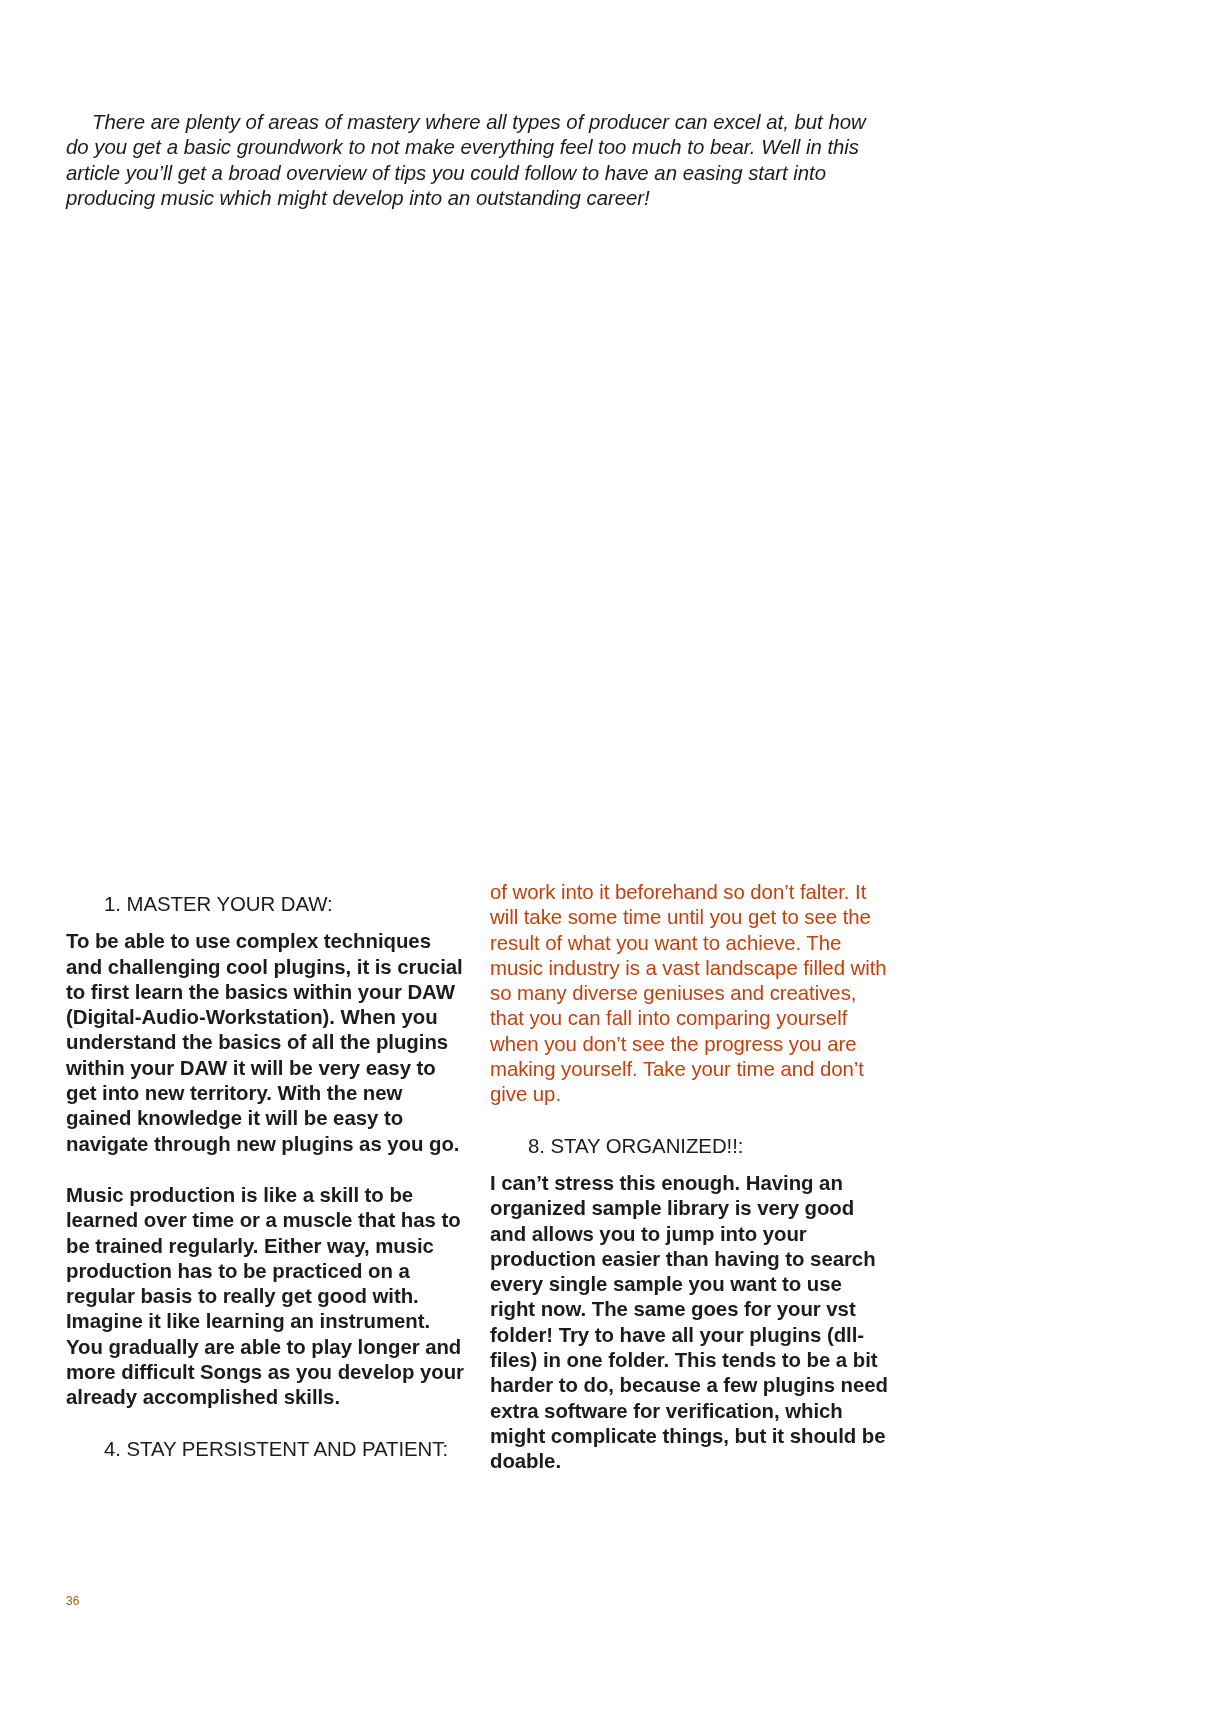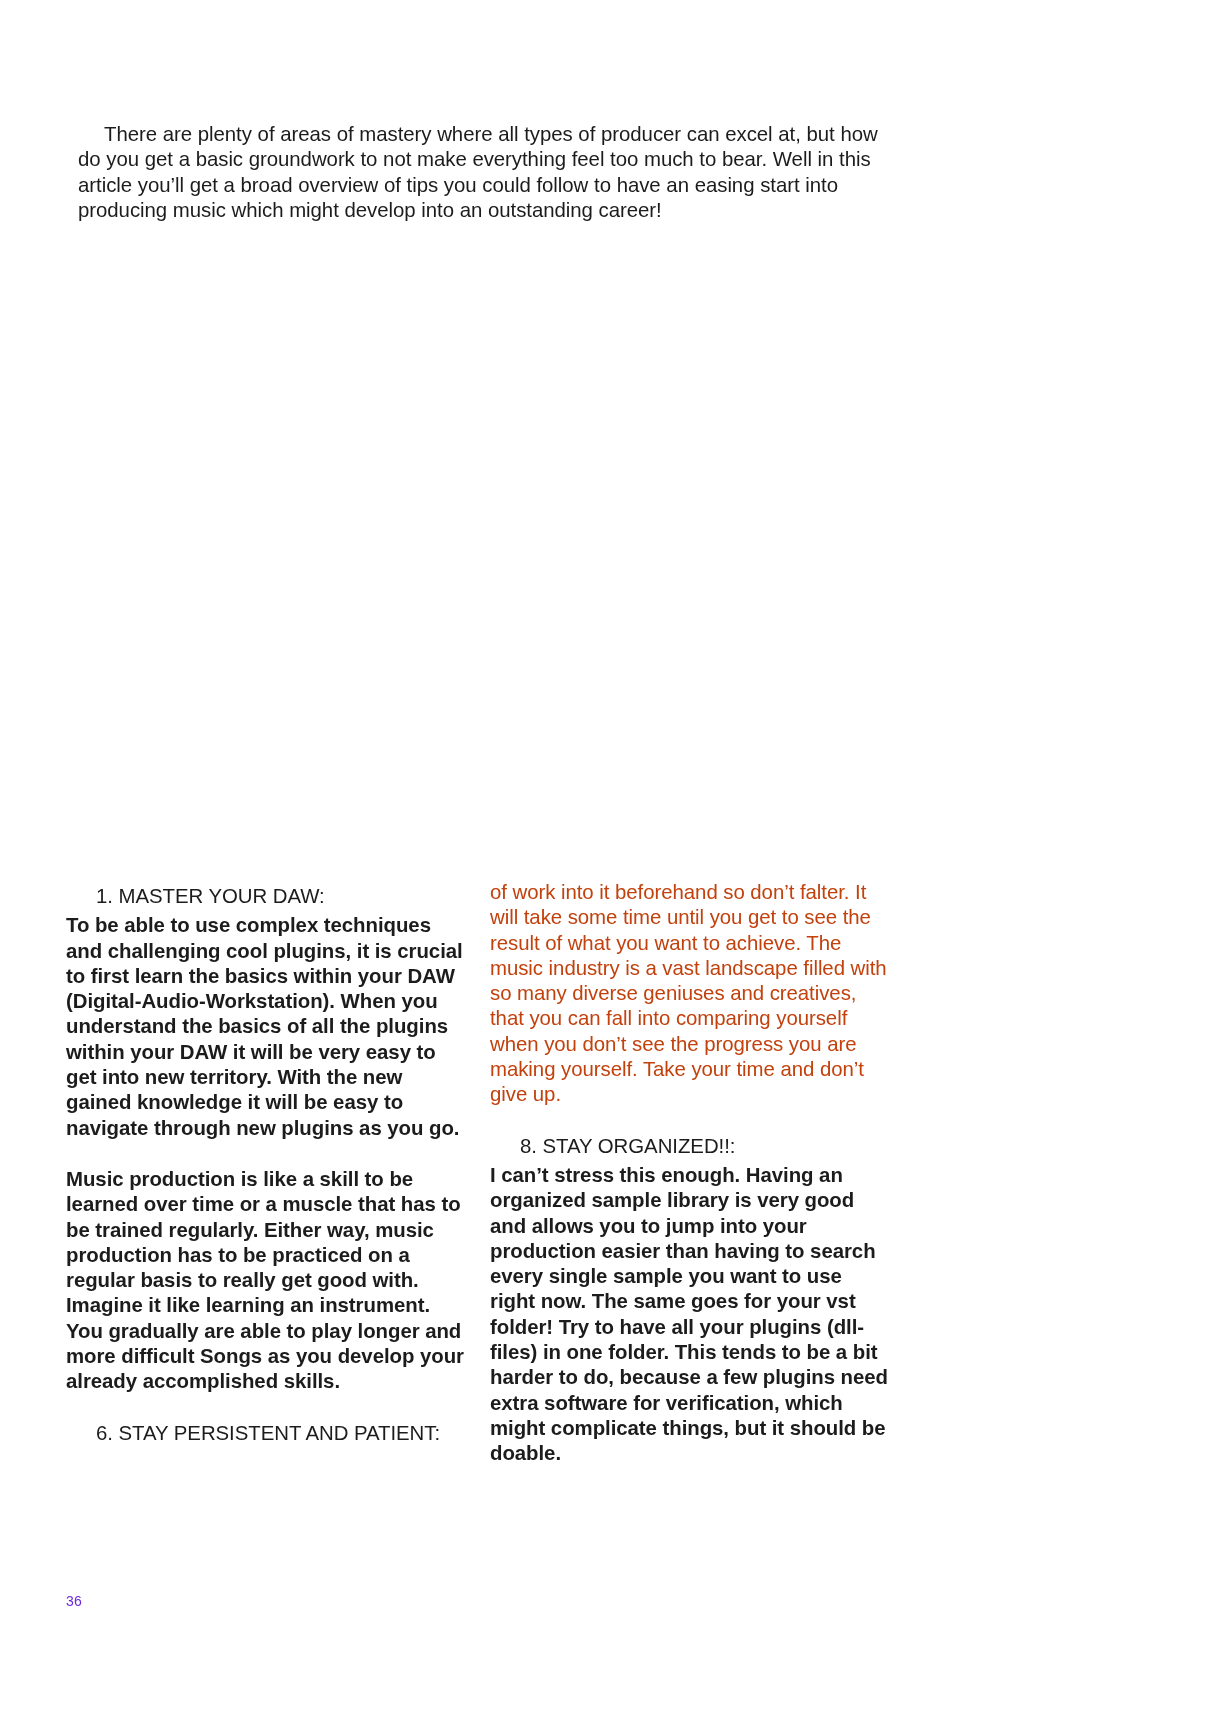--- a/index.html
+++ b/index.html
@@ -21,27 +21,28 @@
 
   
   .intro {
     position: absolute;
     left: 66px;
     top: 110px;
     width: 824px;
   }
 
   .intro p {
-    margin: 12px;
+    margin: 0;
     font-size: 20.4px;
     line-height: 25.3px;
     letter-spacing: -0.05px;
     text-indent: 26px;
     color: #1c1c1c;
     word-spacing: 0.1px;
+    font-style: italic;
   }
 
   
   .columns {
     position: absolute;
     left: 66px;
     top: 880px;
     width: 824px;
     display: flex;
     gap: 24px;
@@ -54,21 +55,21 @@
 
   .section {
     margin-bottom: 26px;
   }
 
   .section:last-child {
     margin-bottom: 0;
   }
 
   .section-heading {
-    margin: 4px;
+    margin: 12px;
     font-size: 20.4px;
     line-height: 25.3px;
     font-weight: normal;
     text-indent: 26px;
     letter-spacing: -0.05px;
     color: #1c1c1c;
   }
 
   .section-body {
     margin: 0;
@@ -86,23 +87,23 @@
     line-height: 25.3px;
     letter-spacing: -0.05px;
     color: #c2410c;
   }
 
   
   .folio {
     position: absolute;
     left: 66px;
     top: 1593px;
-    font-size: 14px;
+    font-size: 12px;
     line-height: 17px;
-    color: #6d28d9;
+    color: #a16207;
     letter-spacing: 0.1px;
   }
 </style>
 </head>
 <body>
 
 <div class="page">
 
   <div class="intro">
     <p>There are plenty of areas of mastery where all types of producer can excel at, but how do you get a basic groundwork to not make everything feel too much to bear. Well in this article you’ll get a broad overview of tips you could follow to have an easing start into producing music which might develop into an outstanding career!</p>
@@ -115,21 +116,21 @@
       <div class="section">
         <p class="section-heading">1. MASTER YOUR DAW:</p>
         <p class="section-body">To be able to use complex techniques and challenging cool plugins, it is crucial to first learn the basics within your DAW (Digital-Audio-Workstation). When you understand the basics of all the plugins within your DAW it will be very easy to get into new territory. With the new gained knowledge it will be easy to navigate through new plugins as you go.</p>
       </div>
 
       <div class="section">
         <p class="section-body">Music production is like a skill to be learned over time or a muscle that has to be trained regularly. Either way, music production has to be practiced on a regular basis to really get good with. Imagine it like learning an instrument. You gradually are able to play longer and more difficult Songs as you develop your already accomplished skills.</p>
       </div>
 
       <div class="section">
-        <p class="section-heading">6. STAY PERSISTENT AND PATIENT:</p>
+        <p class="section-heading">4. STAY PERSISTENT AND PATIENT:</p>
       </div>
 
     </div>
 
     <div class="col">
 
       <div class="section">
         <p class="continuation">of work into it beforehand so don’t falter. It will take some time until you get to see the result of what you want to achieve. The music industry is a vast landscape filled with so many diverse geniuses and creatives, that you can fall into comparing yourself when you don’t see the progress you are making yourself. Take your time and don’t give up.</p>
       </div>
 

